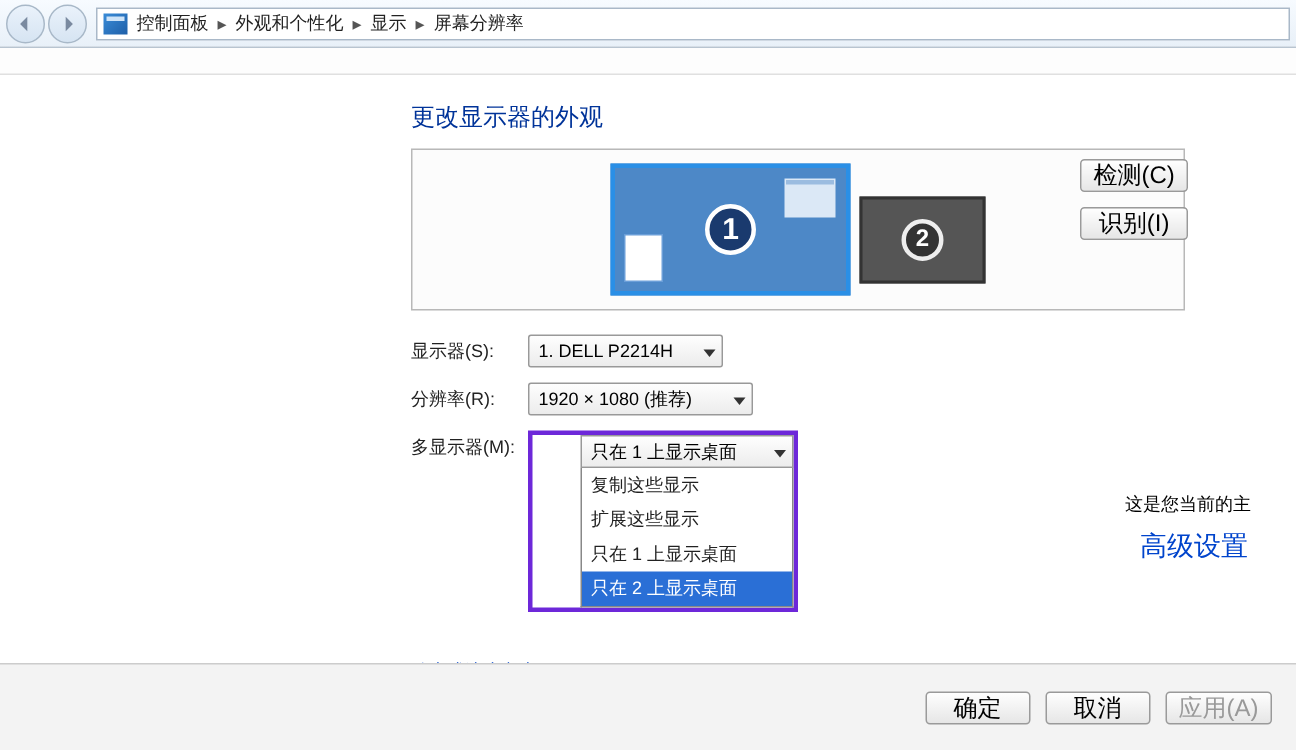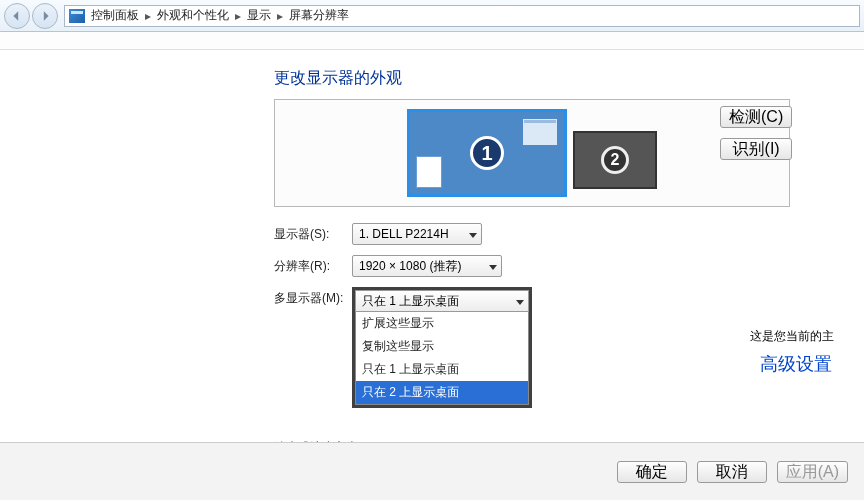--- a/index.html
+++ b/index.html
@@ -100,23 +100,24 @@
   .win-select {
     height: 22px; background: linear-gradient(#fefefe,#ececec);
     border: 1px solid #999; border-radius: 2px;
     padding: 0 18px 0 6px; font-size: 12px;
     position: relative; display: inline-flex; align-items: center;
     min-width: 60px;
   }
   .win-select .chev { position:absolute; right:4px; top:50%; transform:translateY(-50%); }
   .chevron-down { width:0; height:0; border-left:4px solid transparent; border-right:4px solid transparent; border-top:5px solid #333; display:inline-block; }
   .multidisp-box {
-    border: 3px solid #404040;
+    border: 3px solid #6d28d9;
     width: 180px;
     position: relative;
+    padding-left: 32px;
   }
   .multidisp-selected {
     height: 22px; display:flex; align-items:center;
     padding: 0 18px 0 6px; font-size:12px;
     background: linear-gradient(#fefefe,#ececec);
     border: 1px solid #999; position: relative;
   }
   .multidisp-selected .chev { position:absolute; right:4px; top:50%; transform:translateY(-50%); }
   .dropdown-list {
     background:#fff; border:1px solid #888; border-top: none;
@@ -202,22 +203,22 @@
 
 
     <div class="form-row tight" style="align-items:flex-start">
       <span class="form-label" style="padding-top:3px">多显示器(M):</span>
       <div class="multidisp-box">
         <div class="multidisp-selected">
           <span>只在 1 上显示桌面</span>
           <span class="chev"><span class="chevron-down"></span></span>
         </div>
         <div class="dropdown-list">
+          <div class="dropdown-item">复制这些显示</div>
           <div class="dropdown-item">扩展这些显示</div>
-          <div class="dropdown-item">复制这些显示</div>
           <div class="dropdown-item">只在 1 上显示桌面</div>
           <div class="dropdown-item highlighted">只在 2 上显示桌面</div>
         </div>
       </div>
     </div>
 
     <div class="form-row tight" style="margin-top:-80px; margin-left:1px; z-index:-1; position:relative;justify-content:flex-end;">
       <span>这是您当前的主</span>
     </div>
 

